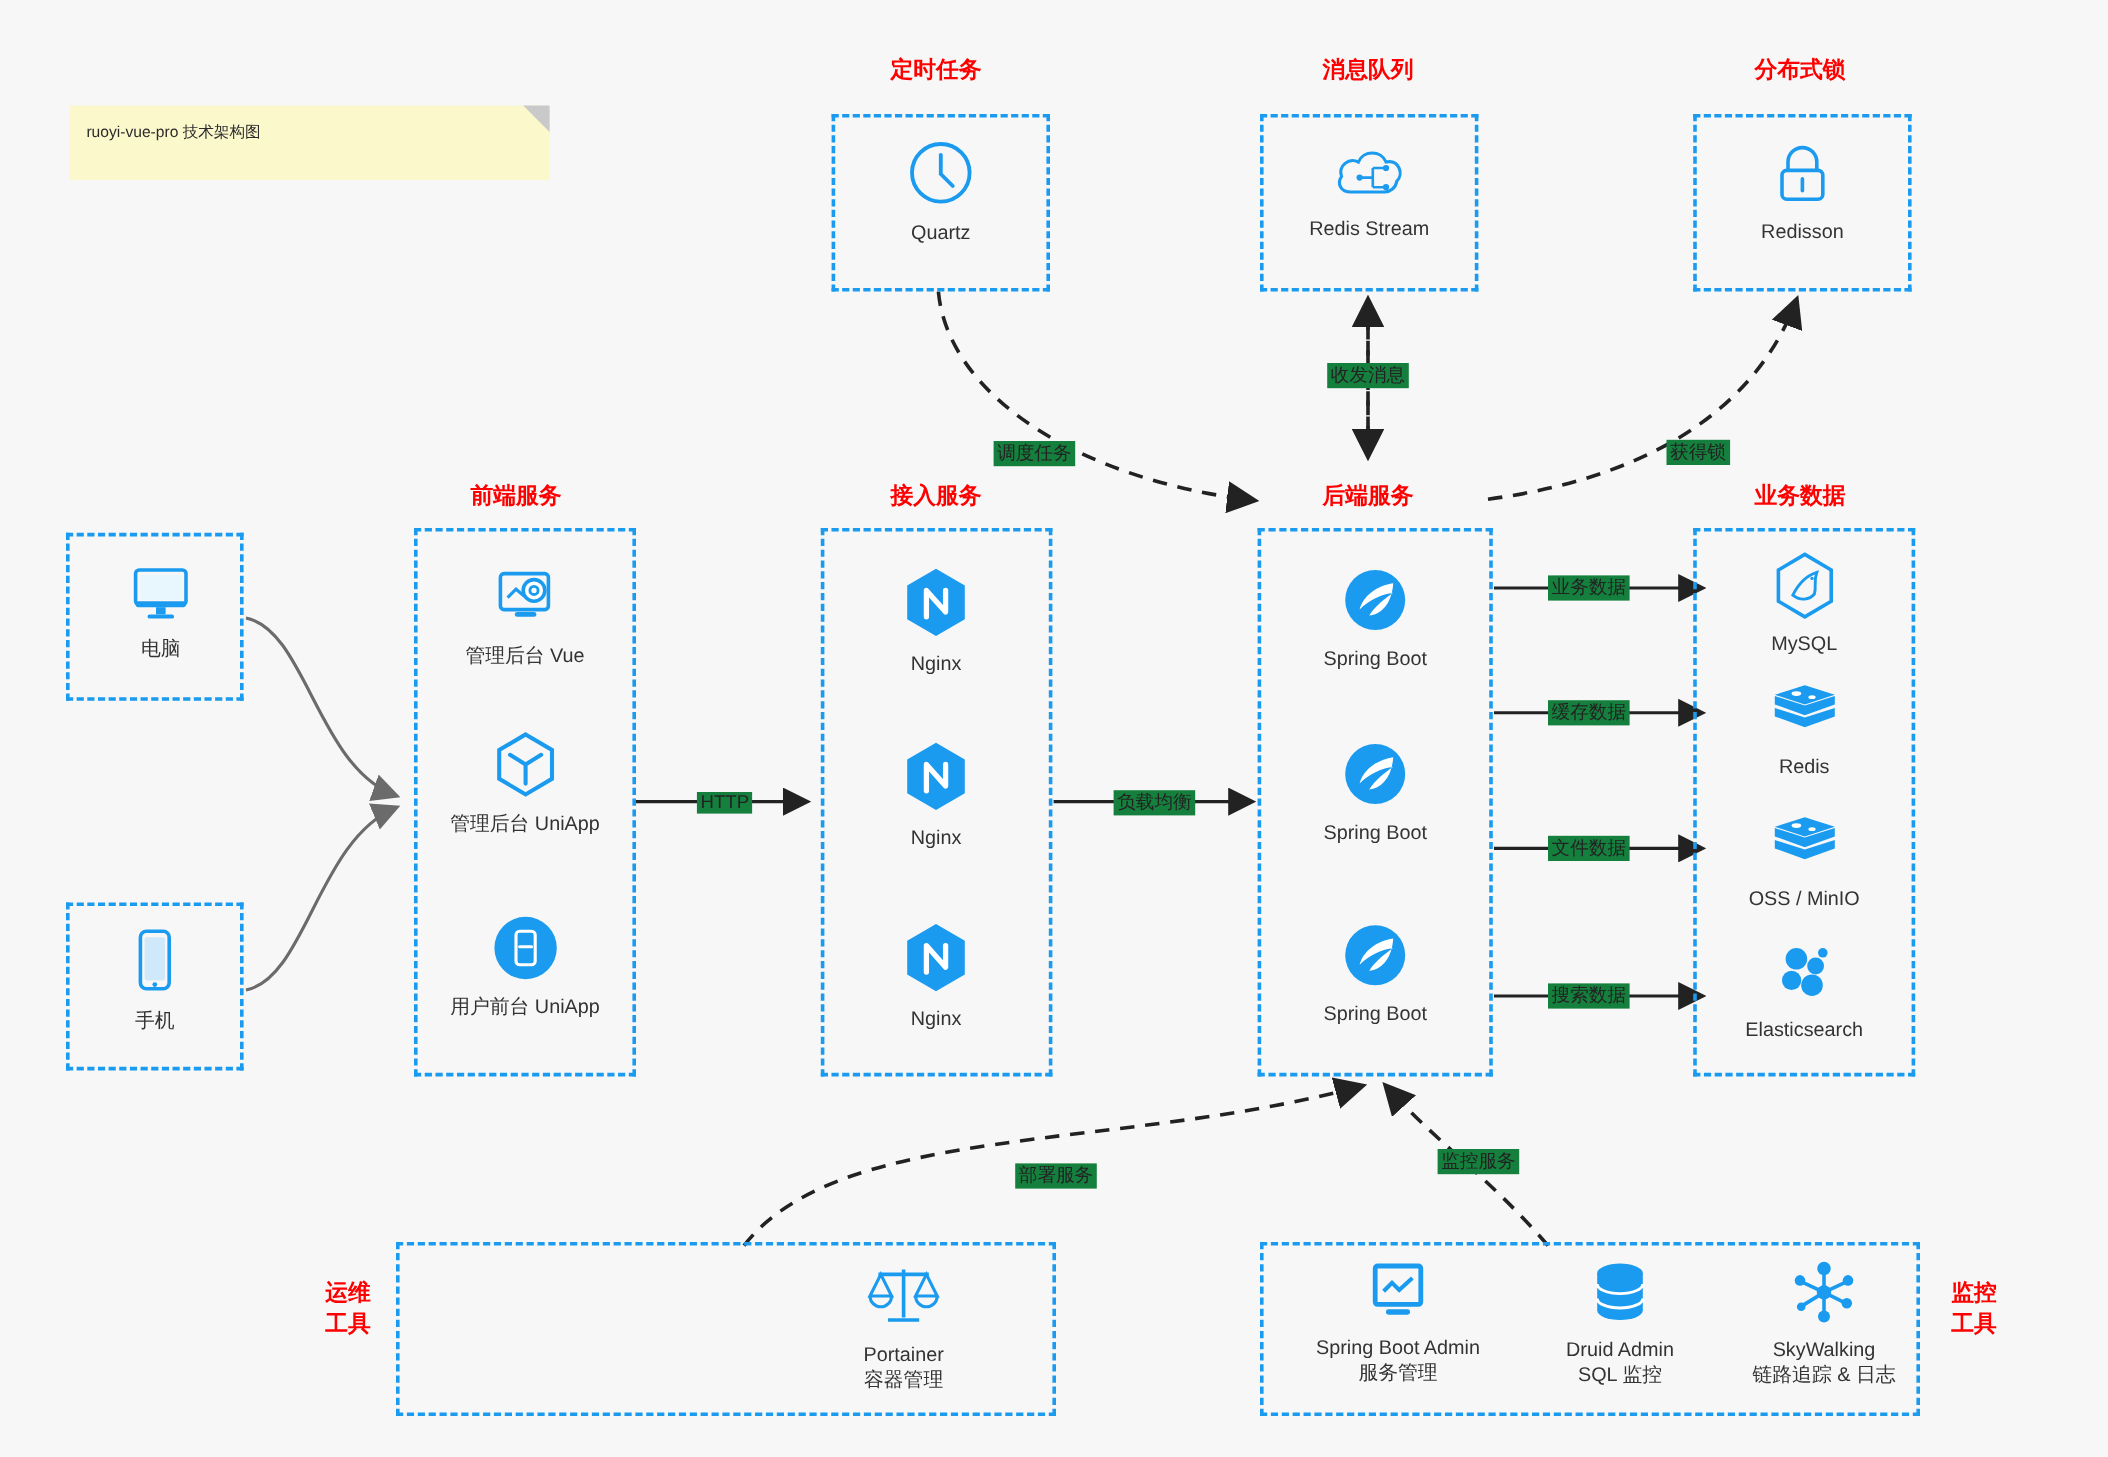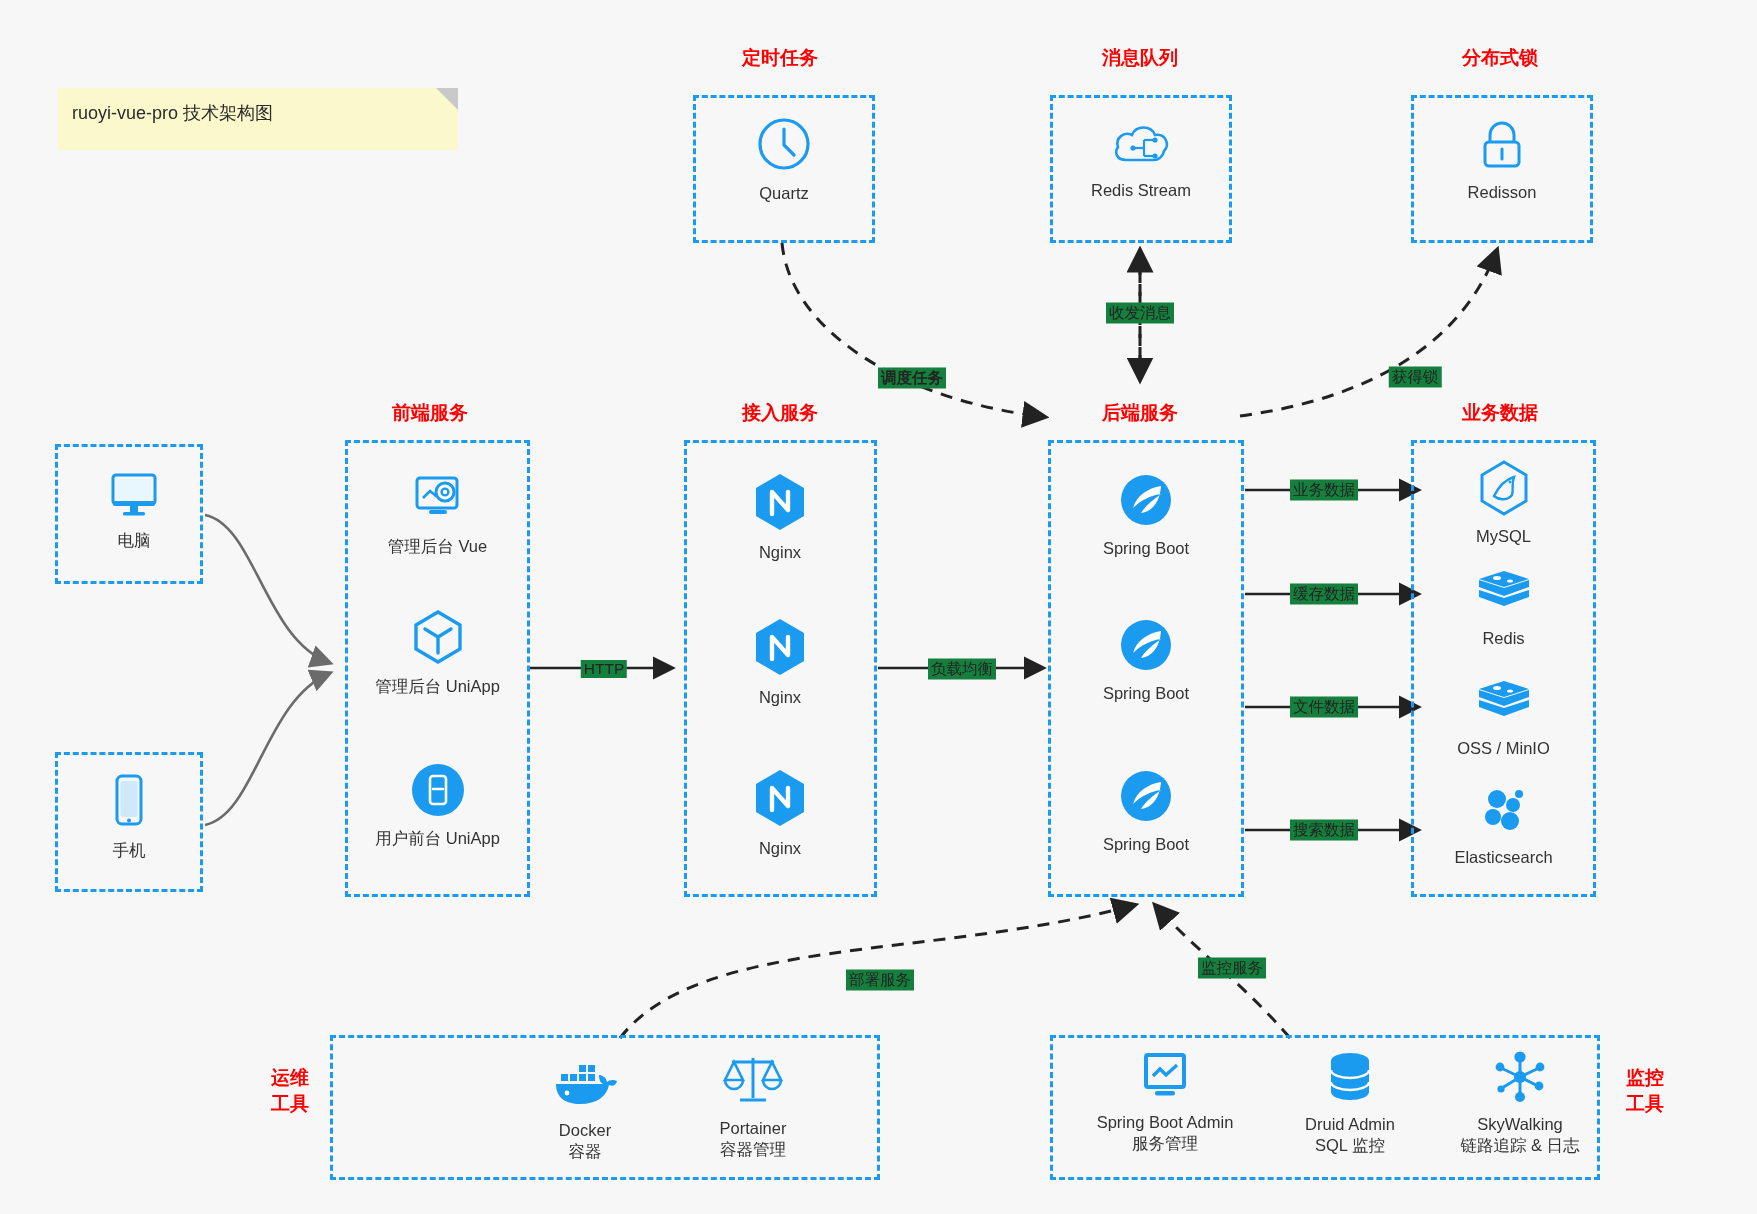--- a/index.html
+++ b/index.html
@@ -17,21 +17,21 @@
     pointer-events: none;
   }
 
   
   .note {
     position: absolute; left: 58px; top: 88px;
     width: 400px; height: 62px;
     background: #fbf8cc;
     padding: 12px 25px 0 14px;
     line-height: 1.55;
-    font-size: 18px; color: #2b2b2b;
+    font-size: 13px; color: #2b2b2b;
   }
   .note .fold {
     position: absolute; right: 0; top: 0;
     width: 0; height: 0;
     border-left: 22px solid transparent;
     border-top: 22px solid #c9c9c9;
   }
   .note-line { white-space: nowrap; }
 
   
@@ -348,38 +348,20 @@
     <span class="lbl">Elasticsearch</span>
   </div>
 
   <div class="grp-title two-line" style="left:255px; top:1065px; width:70px;">
     <div>运维</div>
     <div>工具</div>
   </div>
   <div class="dbox" style="left:330px; top:1035px; width:550px; height:145px;"></div>
 
 
-  <div class="node" style="left:505px; top:1058px; width:160px;">
-    <span class="icon">
-      <svg width="66" height="52" viewBox="0 0 66 52">
-        <g fill="#1a9bf0">
-          <rect x="18" y="16" width="7" height="7"></rect>
-          <rect x="27" y="16" width="7" height="7"></rect>
-          <rect x="36" y="16" width="7" height="7"></rect>
-          <rect x="27" y="7" width="7" height="7"></rect>
-          <rect x="36" y="7" width="7" height="7"></rect>
-          <rect x="9" y="16" width="7" height="7"></rect>
-        </g>
-        <path d="M4 26 C4 40 14 46 28 46 C45 46 55 38 57 27 C61 29 64 27 65 23 C61 21 57 22 55 24 C54 19 50 17 47 17 C47 23 49 25 51 26 Z" fill="#1a9bf0"></path>
-        <circle cx="15" cy="35" r="2.4" fill="#fff"></circle>
-      </svg>
-    </span>
-    <span class="lbl">Docker</span>
-    <span class="sub">容器</span>
-  </div>
 
   <div class="node" style="left:668px; top:1050px; width:170px;">
     <span class="icon">
       <svg width="62" height="58" viewBox="0 0 62 58">
         <line x1="31" y1="8" x2="31" y2="48" stroke="#1a9bf0" stroke-width="3"></line>
         <line x1="10" y1="12" x2="52" y2="12" stroke="#1a9bf0" stroke-width="3"></line>
         <line x1="18" y1="50" x2="44" y2="50" stroke="#1a9bf0" stroke-width="3"></line>
         <path d="M3 30 L12 12 L21 30 Z" fill="none" stroke="#1a9bf0" stroke-width="2.6"></path>
         <path d="M41 30 L50 12 L59 30 Z" fill="none" stroke="#1a9bf0" stroke-width="2.6"></path>
         <path d="M3 30 A9 9 0 0 0 21 30" fill="none" stroke="#1a9bf0" stroke-width="2.6"></path>
@@ -442,21 +424,21 @@
         <path d="M9 23 V32 a19 8 0 0 0 38 0 V23" fill="#1a9bf0"></path>
         <path d="M9 35 V42 a19 8 0 0 0 38 0 V35" fill="#1a9bf0"></path>
         <path d="M9 20 a19 8 0 0 0 38 0" fill="none" stroke="#fff" stroke-width="2.4"></path>
         <path d="M9 32 a19 8 0 0 0 38 0" fill="none" stroke="#fff" stroke-width="2.4"></path>
       </svg>
     </span>
     <span class="lbl">Druid Admin</span>
     <span class="sub">SQL 监控</span>
   </div>
 
-  <div class="elabel" style="left:912px; top:378px;font-weight:bold;">调度任务</div>
+  <div class="elabel" style="left:862px; top:378px;">调度任务</div>
   <div class="elabel" style="left:1140px; top:313px;">收发消息</div>
   <div class="elabel" style="left:1415px; top:377px;">获得锁</div>
   <div class="elabel" style="left:604px; top:669px;">HTTP</div>
   <div class="elabel" style="left:962px; top:669px;">负载均衡</div>
   <div class="elabel" style="left:1324px; top:490px;">业务数据</div>
   <div class="elabel" style="left:1324px; top:594px;">缓存数据</div>
   <div class="elabel" style="left:1324px; top:707px;">文件数据</div>
   <div class="elabel" style="left:1324px; top:830px;">搜索数据</div>
   <div class="elabel" style="left:880px; top:980px;">部署服务</div>
   <div class="elabel" style="left:1232px; top:968px;">监控服务</div>

